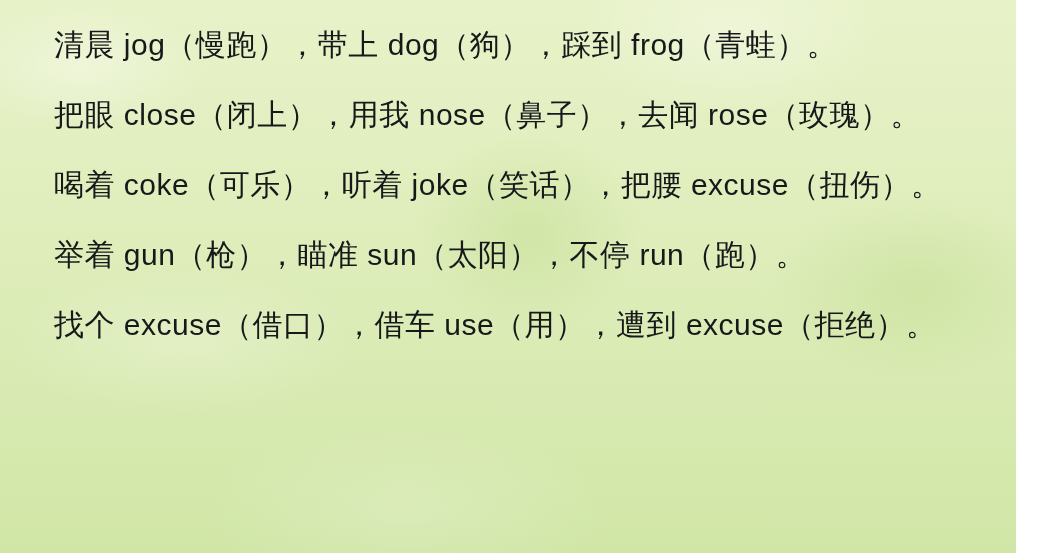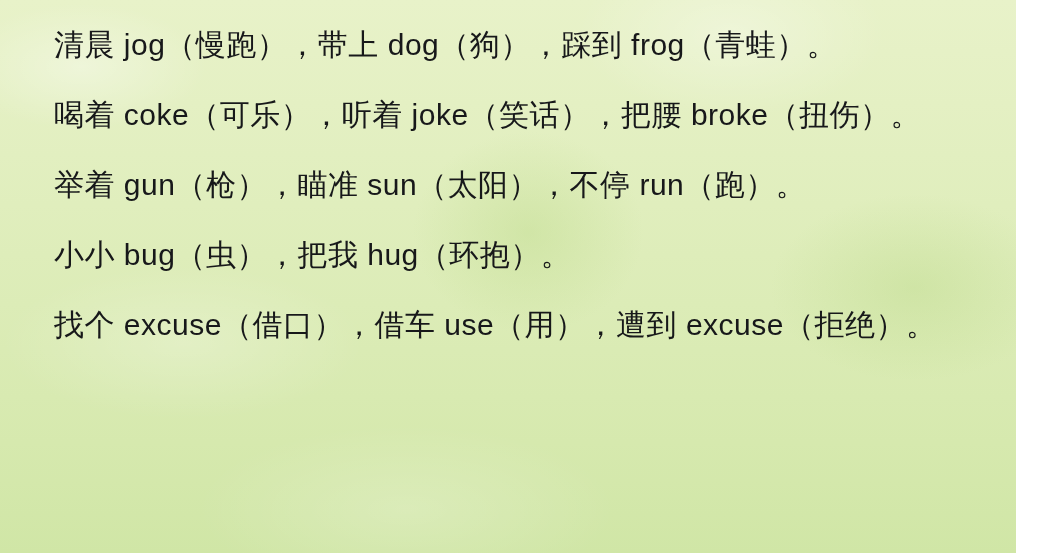--- a/index.html
+++ b/index.html
@@ -62,20 +62,20 @@
     white-space: nowrap;
   }
 </style>
 </head>
 <body>
 
 <div id="page">
 
   <div id="lines">
     <div class="verse-line">清晨 jog（慢跑），带上 dog（狗），踩到 frog（青蛙）。</div>
-    <div class="verse-line">喝着 coke（可乐），听着 joke（笑话），把腰 broke（扭伤）。</div>
+    <div class="verse-line">把眼 close（闭上），用我 nose（鼻子），去闻 rose（玫瑰）。</div>
+    <div class="verse-line">喝着 coke（可乐），听着 joke（笑话），把腰 excuse（扭伤）。</div>
     <div class="verse-line">举着 gun（枪），瞄准 sun（太阳），不停 run（跑）。</div>
-    <div class="verse-line">小小 bug（虫），把我 hug（环抱）。</div>
     <div class="verse-line">找个 excuse（借口），借车 use（用），遭到 excuse（拒绝）。</div>
   </div>
 
 
 </div>
 
 </body></html>

